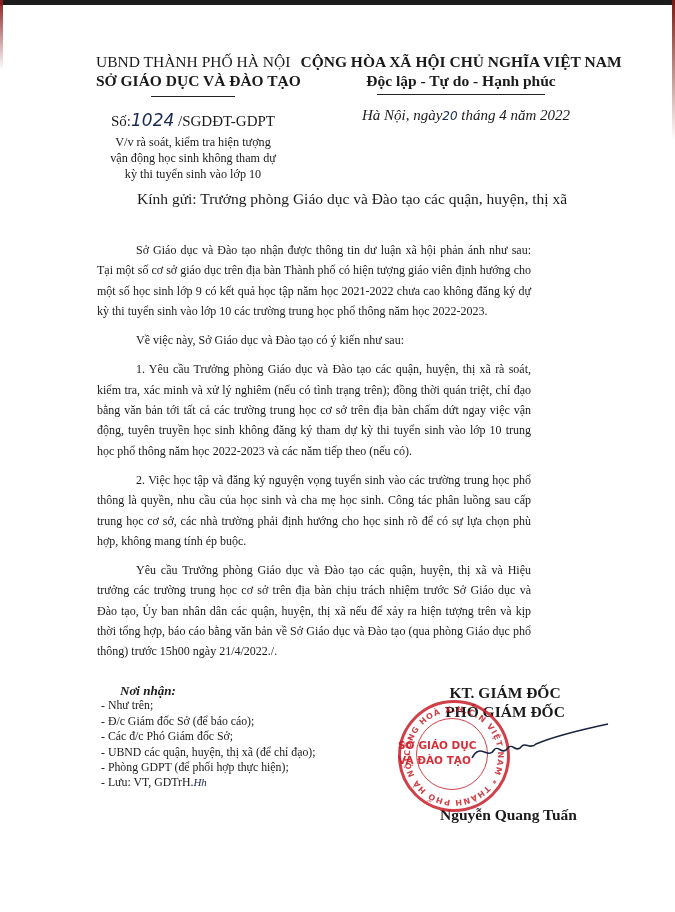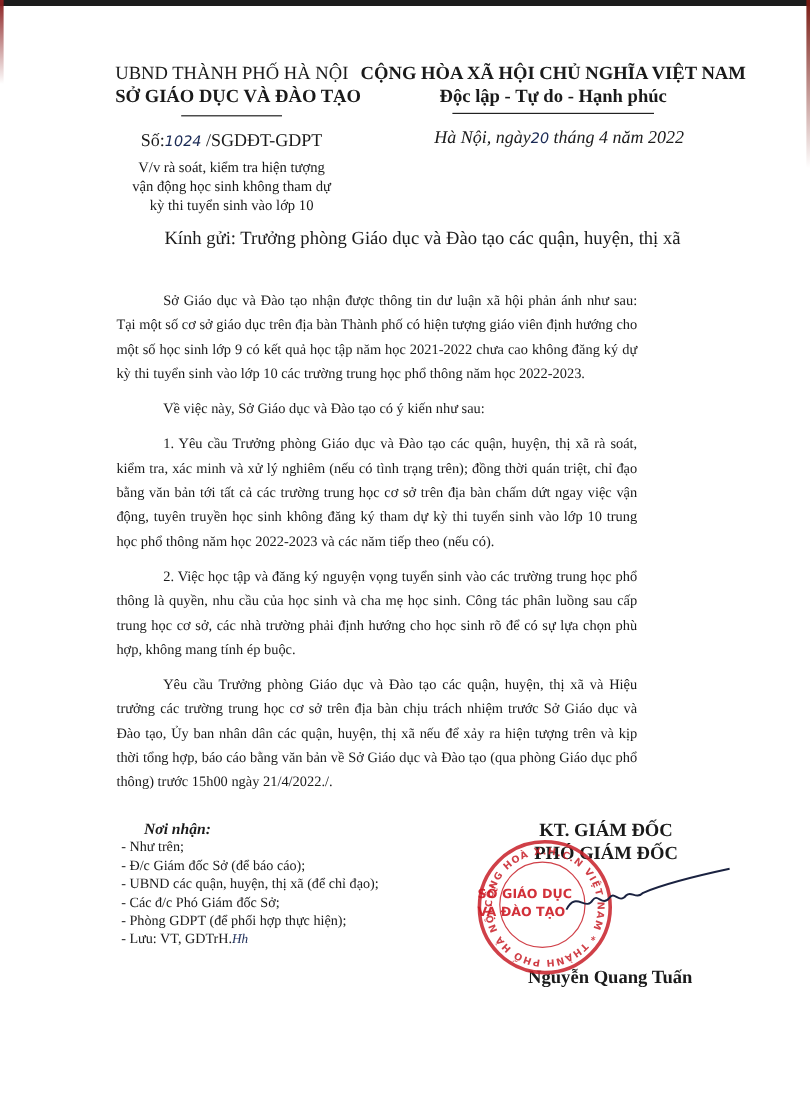--- a/index.html
+++ b/index.html
@@ -11,21 +11,21 @@
   }
   .top-edge { position:absolute; left:0; top:0; width:675px; height:5px; background:#1c1c1c; }
   .left-edge { position:absolute; left:0; top:0; width:3px; height:70px; background: linear-gradient(#8a1f1f, rgba(138,31,31,0)); }
   .right-edge { position:absolute; right:0; top:0; width:3px; height:140px; background: linear-gradient(#7a1a12, rgba(122,26,18,0)); }
 
   .hdr-left { position:absolute; left:96px; top:52px; width:194px; text-align:center; }
   .hdr-left .l1 { font-size:15.5px; line-height:19px; white-space:nowrap; }
   .hdr-left .l2 { font-size:15.5px; line-height:19px; font-weight:bold; white-space:nowrap; }
   .hdr-left .rule { width:84px; height:1px; background:#222; margin:6px auto 0; }
   .hdr-left .num { font-size:15px; margin-top:13px; white-space:nowrap; }
-  .hdr-left .num .hand { font-family:"DejaVu Sans", sans-serif; font-style:italic; font-size:12px; color:#1a2a55; }
+  .hdr-left .num .hand { font-family:"DejaVu Sans", sans-serif; font-style:italic; font-size:17px; color:#1a2a55; }
   .hdr-left .subj { font-size:12.2px; line-height:16px; margin-top:4px; }
 
   .hdr-right { position:absolute; left:292px; top:52px; width:338px; text-align:center; }
   .hdr-right .l1 { font-size:15.5px; line-height:19px; font-weight:bold; white-space:nowrap; }
   .hdr-right .l2 { font-size:15.5px; line-height:19px; font-weight:bold; white-space:nowrap; }
   .hdr-right .rule { width:168px; height:1px; background:#222; margin:4px auto 0; }
   .hdr-right .date { font-size:15px; font-style:italic; margin-top:12px; white-space:nowrap; padding-left:10px;text-align:center; }
   .hdr-right .date .hand { font-family:"DejaVu Sans", sans-serif; font-size:12px; color:#1a2a55; }
 
   .recipient { position:absolute; left:137px; top:190px; font-size:15.5px; white-space:nowrap; }
@@ -95,22 +95,22 @@
   <p>Về việc này, Sở Giáo dục và Đào tạo có ý kiến như sau:</p>
   <p>1. Yêu cầu Trưởng phòng Giáo dục và Đào tạo các quận, huyện, thị xã rà soát, kiểm tra, xác minh và xử lý nghiêm (nếu có tình trạng trên); đồng thời quán triệt, chỉ đạo bằng văn bản tới tất cả các trường trung học cơ sở trên địa bàn chấm dứt ngay việc vận động, tuyên truyền học sinh không đăng ký tham dự kỳ thi tuyển sinh vào lớp 10 trung học phổ thông năm học 2022-2023 và các năm tiếp theo (nếu có).</p>
   <p>2. Việc học tập và đăng ký nguyện vọng tuyển sinh vào các trường trung học phổ thông là quyền, nhu cầu của học sinh và cha mẹ học sinh. Công tác phân luồng sau cấp trung học cơ sở, các nhà trường phải định hướng cho học sinh rõ để có sự lựa chọn phù hợp, không mang tính ép buộc.</p>
   <p>Yêu cầu Trưởng phòng Giáo dục và Đào tạo các quận, huyện, thị xã và Hiệu trưởng các trường trung học cơ sở trên địa bàn chịu trách nhiệm trước Sở Giáo dục và Đào tạo, Ủy ban nhân dân các quận, huyện, thị xã nếu để xảy ra hiện tượng trên và kịp thời tổng hợp, báo cáo bằng văn bản về Sở Giáo dục và Đào tạo (qua phòng Giáo dục phổ thông) trước 15h00 ngày 21/4/2022./.</p>
 </div>
 
 <div class="noinhan">
   <div class="title">Nơi nhận:</div>
   <div class="item">- Như trên;</div>
   <div class="item">- Đ/c Giám đốc Sở (để báo cáo);</div>
+  <div class="item">- Các đ/c Phó Giám đốc Sở;</div>
   <div class="item">- UBND các quận, huyện, thị xã (để chỉ đạo);</div>
-  <div class="item">- Các đ/c Phó Giám đốc Sở;</div>
   <div class="item">- Phòng GDPT (để phối hợp thực hiện);</div>
   <div class="item"><span>- Lưu: VT, GDTrH.</span><span class="hand">Hh</span></div>
 </div>
 
 <div class="sign">
   <div class="t1">KT. GIÁM ĐỐC</div>
   <div class="t2">PHÓ GIÁM ĐỐC</div>
   <div class="name">Nguyễn Quang Tuấn</div>
 </div>
 

